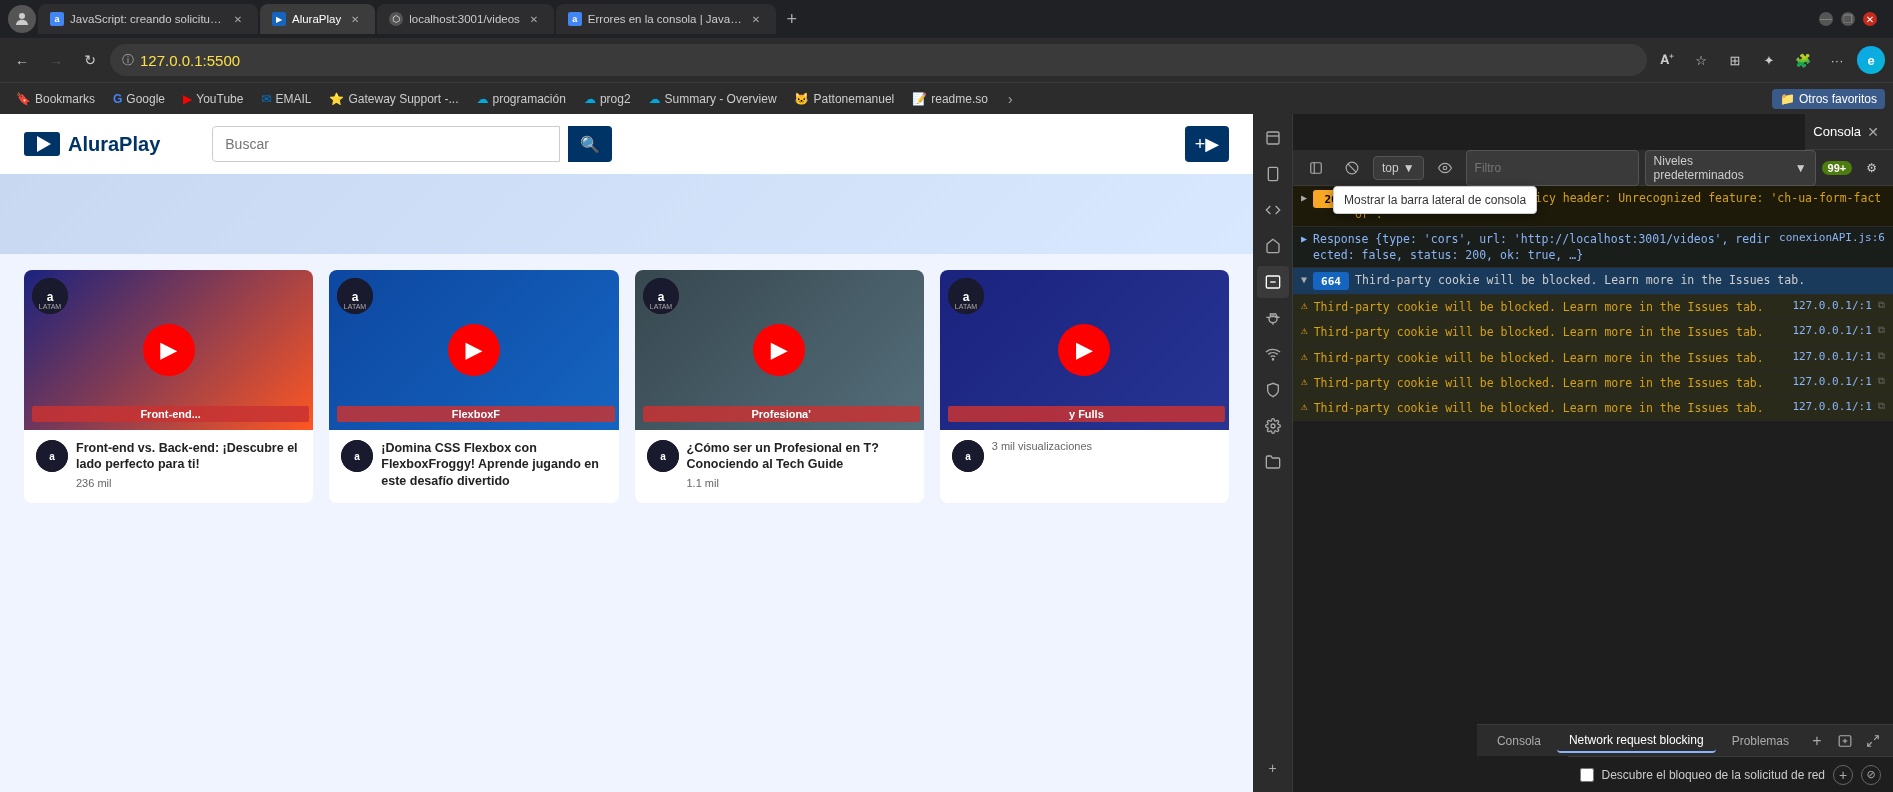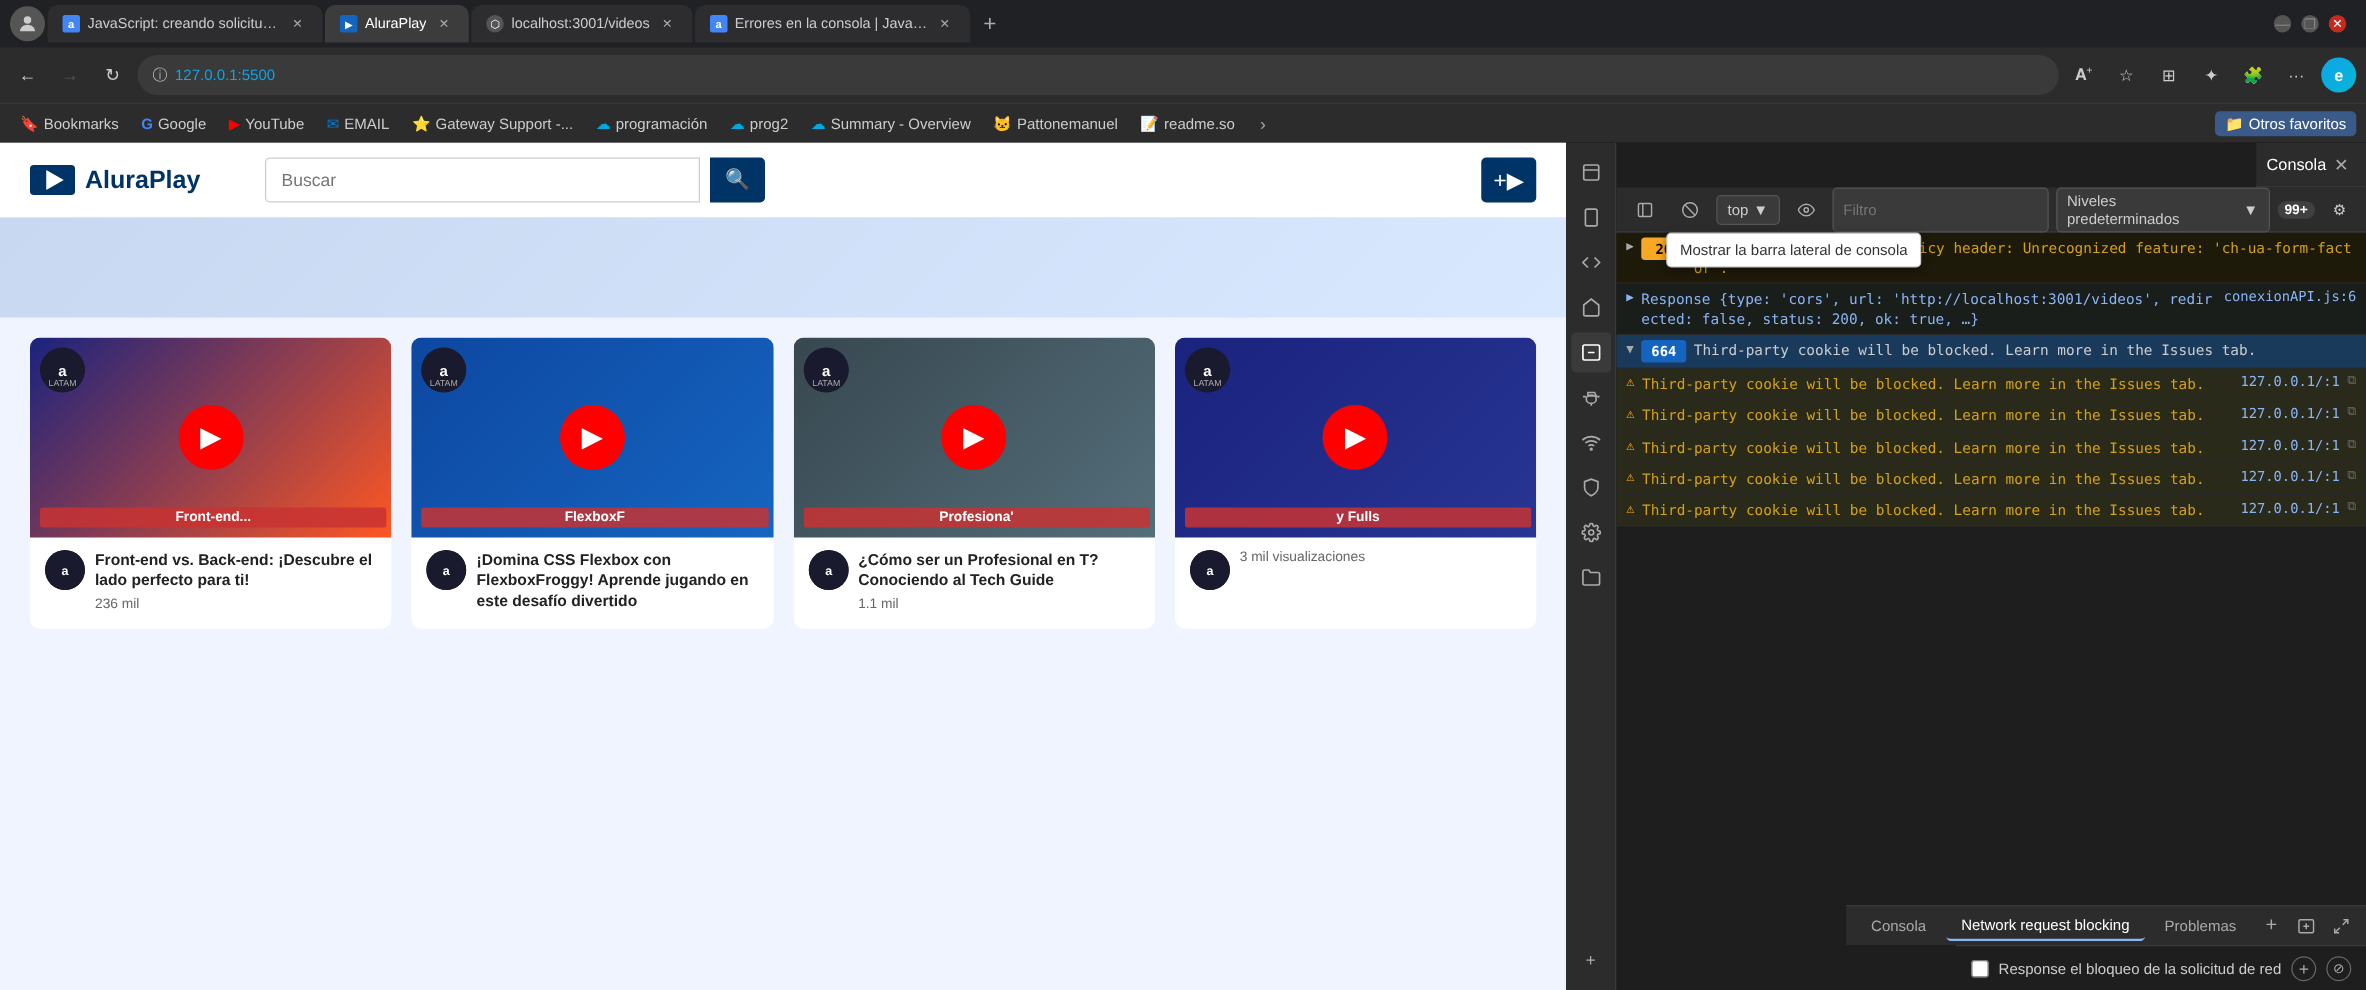--- a/index.html
+++ b/index.html
@@ -13,21 +13,21 @@
     .tab-favicon { width: 14px; height: 14px; border-radius: 2px; flex-shrink: 0; }
     .tab-title { overflow: hidden; text-overflow: ellipsis; white-space: nowrap; flex: 1; font-size: 11.5px; }
     .tab-close { width: 16px; height: 16px; border-radius: 50%; display: flex; align-items: center; justify-content: center; font-size: 10px; color: #aaa; cursor: pointer; flex-shrink: 0; }
     .tab-new { width: 28px; height: 28px; display: flex; align-items: center; justify-content: center; border-radius: 50%; cursor: pointer; color: #aaa; font-size: 18px; }
     .window-controls { display: flex; align-items: center; gap: 8px; margin-left: auto; padding-right: 8px; }
     .wc-btn { width: 14px; height: 14px; border-radius: 50%; cursor: pointer; font-size: 10px; display: flex; align-items: center; justify-content: center; color: #888; background: #555; }
 
     .address-bar-row { display: flex; align-items: center; height: 44px; padding: 4px 8px; gap: 6px; background: #2c2c2c; }
     .nav-btn { width: 28px; height: 28px; border-radius: 50%; display: flex; align-items: center; justify-content: center; cursor: pointer; color: #ccc; font-size: 14px; }
     .address-input { flex: 1; height: 32px; background: #3a3a3a; border: none; border-radius: 16px; color: #fff; padding: 0 12px; font-size: 13px; outline: none; display: flex; align-items: center; }
-    .address-text { color: #0ea5e9; font-size: 12px; }
+    .address-text { color: #fde047; font-size: 15px; }
     .browser-actions { display: flex; gap: 6px; align-items: center; }
     .browser-action-btn { width: 28px; height: 28px; border-radius: 50%; display: flex; align-items: center; justify-content: center; cursor: pointer; color: #ccc; font-size: 13px; }
     .edge-icon { width: 28px; height: 28px; border-radius: 50%; background: linear-gradient(135deg, #0ea5e9, #06b6d4); display: flex; align-items: center; justify-content: center; color: white; font-size: 13px; font-weight: bold; }
 
     .bookmarks-bar { display: flex; align-items: center; height: 32px; padding: 0 8px; gap: 2px; background: #2c2c2c; border-top: 1px solid #3a3a3a; overflow: hidden; }
     .bookmark-item { display: flex; align-items: center; gap: 4px; padding: 3px 8px; border-radius: 4px; cursor: pointer; color: #ccc; font-size: 12px; white-space: nowrap; }
     .bm-more { margin-left: 4px; font-size: 14px; color: #aaa; cursor: pointer; padding: 3px 6px; }
     .bm-folder { display: flex; align-items: center; gap: 4px; padding: 3px 8px; background: #3a5a8a; border-radius: 4px; cursor: pointer; font-size: 12px; color: #fff; margin-left: auto; }
 
     
@@ -69,21 +69,21 @@
     
     .console-header { display: flex; align-items: center; justify-content: space-between; padding: 0 8px; height: 36px; background: #2c2c2c; border-bottom: 1px solid #3a3a3a; }
     .console-title { color: #fff; font-size: 13px; font-weight: 500; }
     .console-close-btn { width: 24px; height: 24px; border-radius: 4px; display: flex; align-items: center; justify-content: center; cursor: pointer; color: #aaa; font-size: 14px; }
 
     
     .console-toolbar { display: flex; align-items: center; padding: 4px 8px; gap: 6px; background: #2c2c2c; border-bottom: 1px solid #3a3a3a; height: 36px; position: relative; }
     .toolbar-btn { height: 24px; padding: 0 8px; border-radius: 4px; display: flex; align-items: center; gap: 4px; cursor: pointer; color: #ccc; font-size: 12px; border: 1px solid #555; background: #3a3a3a; }
     .filter-input { flex: 1; height: 36px; background: #3a3a3a; border: 1px solid #555; border-radius: 4px; color: #fff; padding: 0 8px; font-size: 12px; outline: none; }
     .levels-btn { height: 36px; padding: 14px 8px; border-radius: 4px; display: flex; align-items: center; gap: 20px; cursor: pointer; color: #ccc; font-size: 12px; border: 1px solid #555; background: #3a3a3a; }
-    .badge-count { background: #404040; color: white; border-radius: 10px; padding: 1px 6px; font-size: 11px; font-weight: bold; }
+    .badge-count { background: #4d7c0f; color: white; border-radius: 10px; padding: 1px 6px; font-size: 11px; font-weight: bold; }
 
     
     .tooltip-popup { position: absolute; top: 36px; left: 40px; background: #fff; color: #333; font-size: 12px; padding: 6px 10px; border-radius: 4px; white-space: nowrap; box-shadow: 0 2px 8px rgba(0,0,0,0.4); z-index: 100; border: 1px solid #ccc; }
 
     
     .console-messages { flex: 1; overflow-y: auto; font-size: 12px; font-family: 'Consolas', monospace; }
     .console-msg { padding: 4px 8px; border-bottom: 1px solid #2a2a2a; display: flex; align-items: flex-start; gap: 6px; color: #d4a017; background: #1e1e1e; }
     .console-msg.warning { color: #d4a017; background: #1e1a0a; }
     .console-msg.info { color: #8ab4f8; background: #1a1e2a; }
     .console-msg.blue-highlight { background: #1a3a5c; color: #ccc; }
@@ -561,21 +561,21 @@
                   <polyline points="9 21 3 21 3 15"></polyline>
                   <line x1="21" y1="3" x2="14" y2="10"></line>
                   <line x1="3" y1="21" x2="10" y2="14"></line>
                 </svg>
             </div>
           </div>
         </div>
 
         <div class="console-footer">
           <input type="checkbox" class="footer-checkbox" style="">
-          <span class="footer-text">Response el bloqueo de la solicitud de red</span>
+          <span class="footer-text">Descubre el bloqueo de la solicitud de red</span>
           <div class="footer-add-btn">+</div>
           <div class="footer-circle-btn">⊘</div>
         </div>
 
       </div>
     </div>
   </div>
 
 </div>
 

